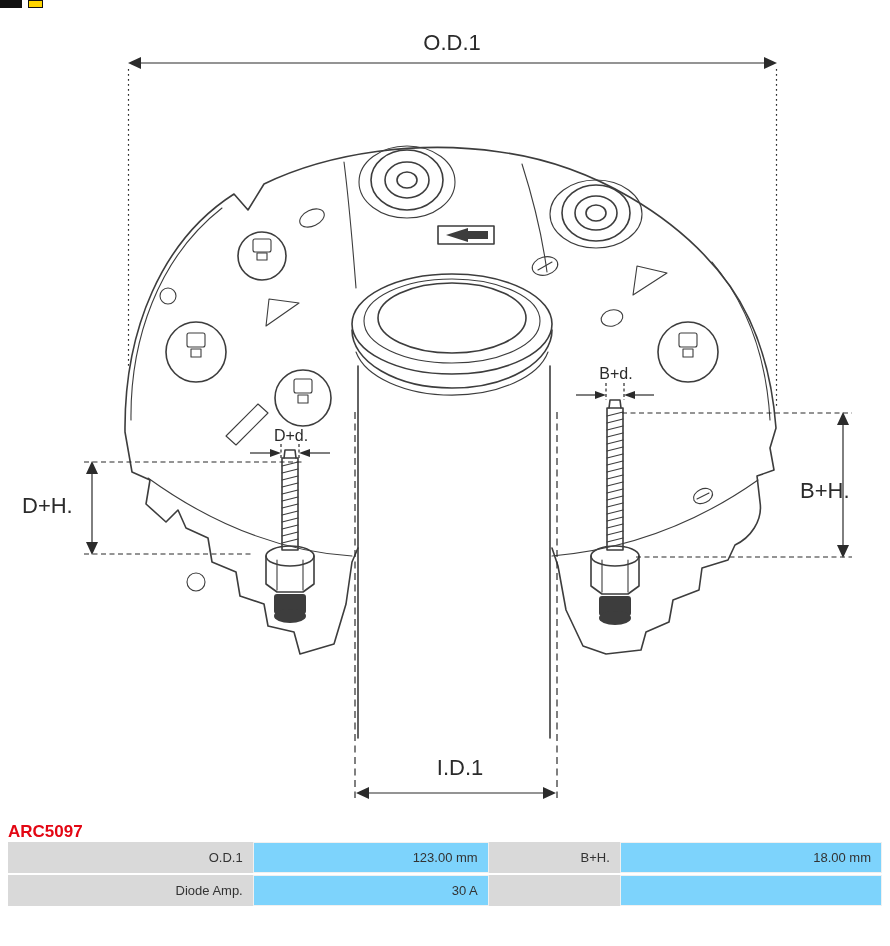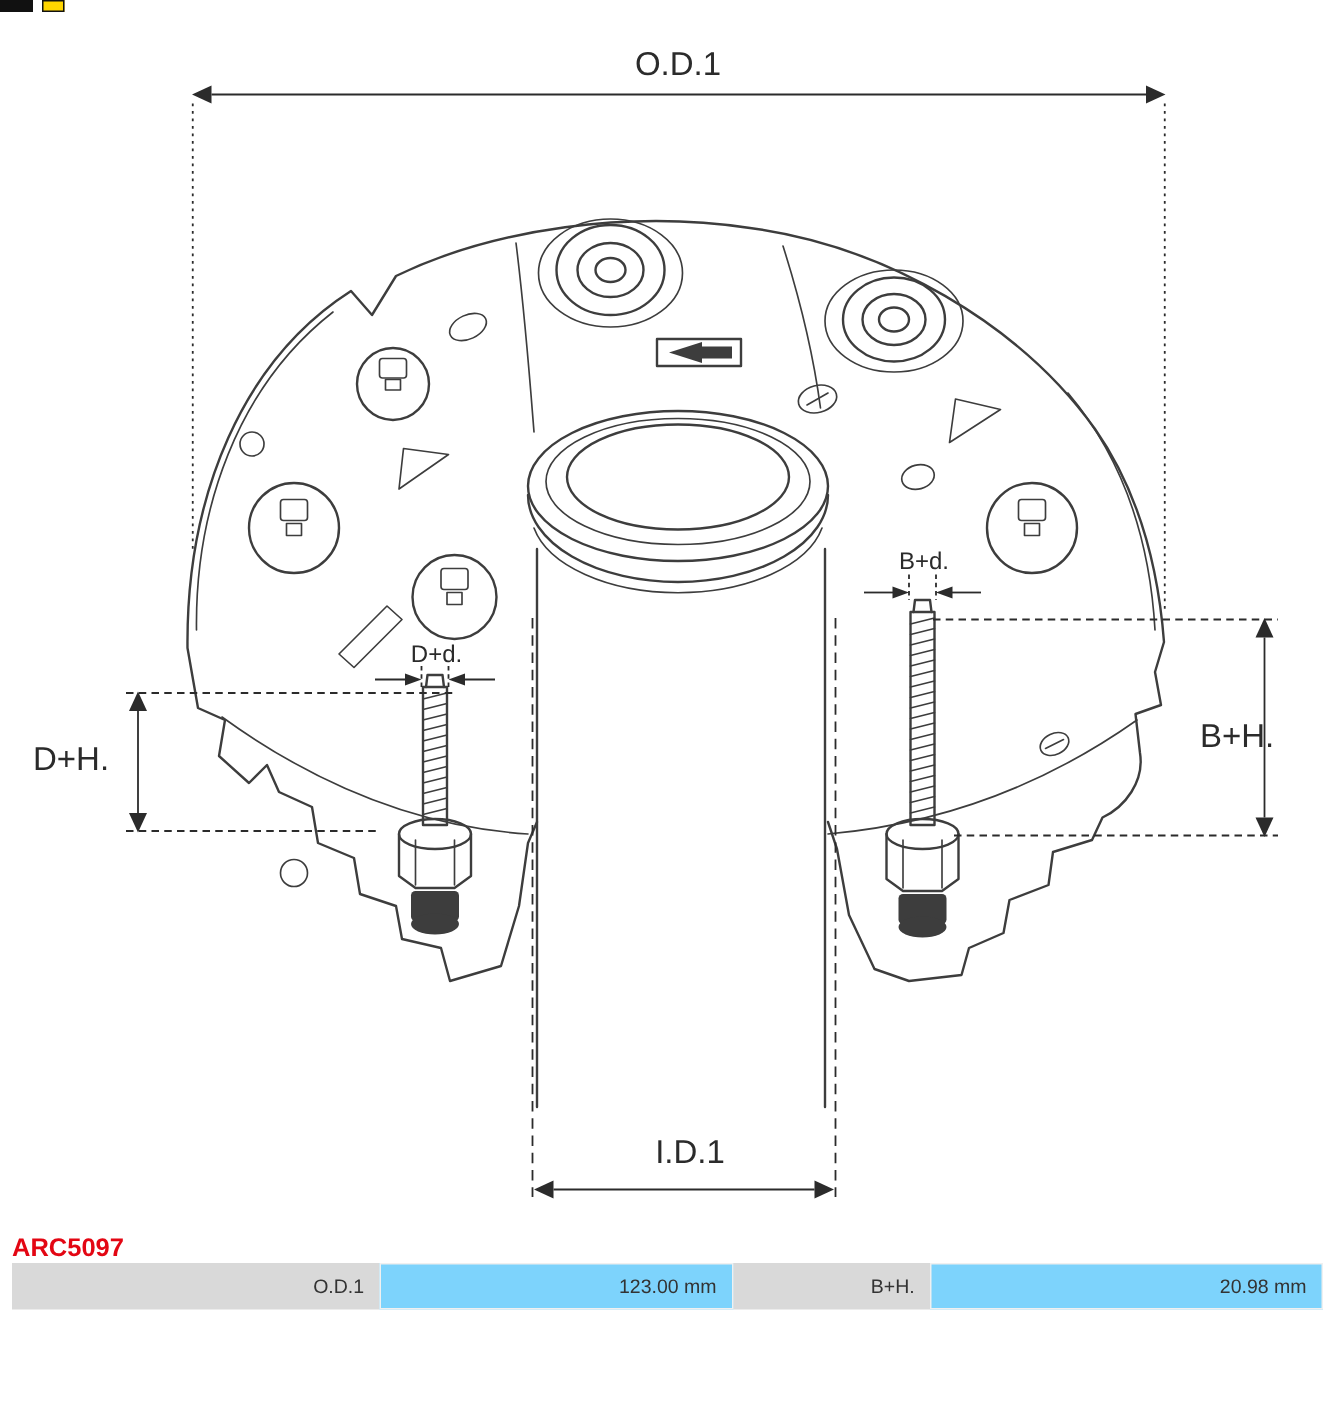--- a/index.html
+++ b/index.html
@@ -210,18 +210,24 @@
   </div>
 
   <div class="part-number">ARC5097</div>
 
   <table class="spec-table">
     <tbody>
       <tr>
         <td class="lbl c1">O.D.1</td>
         <td class="val c2">123.00 mm</td>
         <td class="lbl c3">B+H.</td>
-        <td class="val c4">20.98 mm</td>
+        <td class="val c4">18.00 mm</td>
+      </tr>
+      <tr>
+        <td class="lbl c1">Diode Amp.</td>
+        <td class="val c2">30 A</td>
+        <td class="lbl c3"></td>
+        <td class="val c4"></td>
       </tr>
     </tbody>
   </table>
 
 </div>
 
 </body></html>

